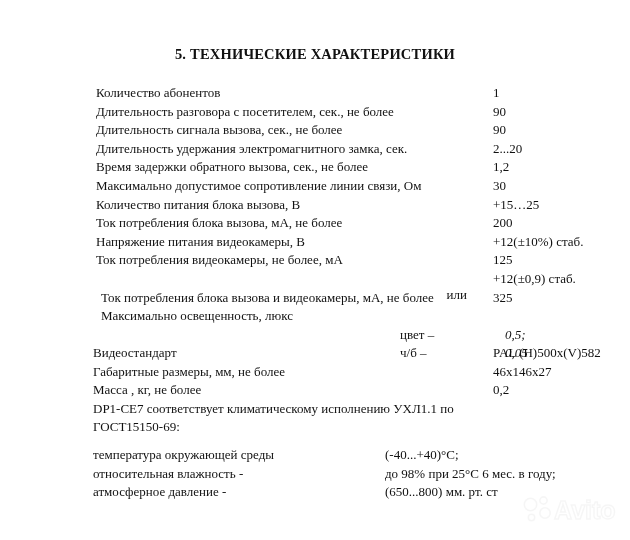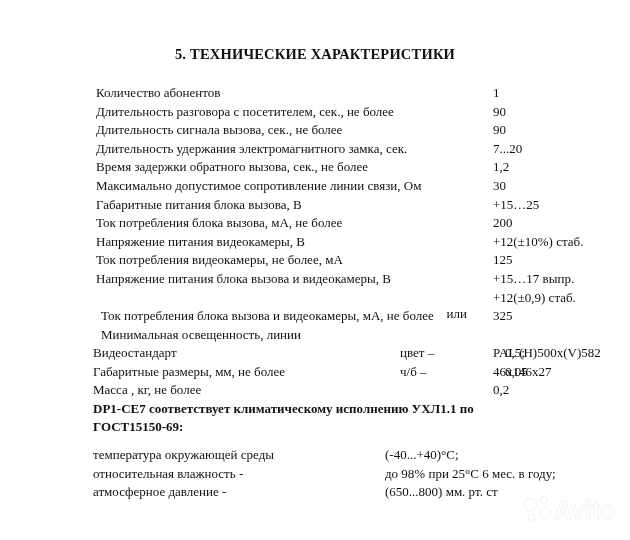--- a/index.html
+++ b/index.html
@@ -76,20 +76,21 @@
   .row .sublabel {
     position: absolute;
     left: 400px;
     top: 0;
     width: 93px;
   }
   .row .subvalue {
     position: absolute;
     left: 505px;
     top: 0;
+    font-style: italic;
   }
 
   .gap {
     height: 9px;
   }
 
   
   .spec-block-lower {
     position: absolute;
     top: 344px;
@@ -97,21 +98,20 @@
     width: 630px;
   }
   .spec-block-lower .row .label {
     left: 93px;
   }
   .spec-block-lower .row .value {
     left: 493px;
   }
   .row.full .label {
     left: 93px;
-    font-weight: bold;
   }
   
   .spec-block-lower .row.climate .value {
     left: 385px;
     font-family: Liberation Serif, serif;
   }
 
   
   .watermark {
     position: absolute;
@@ -139,62 +139,58 @@
     <div class="row">
       <span class="label">Длительность разговора с посетителем, сек., не более</span>
       <span class="value">90</span>
     </div>
     <div class="row">
       <span class="label">Длительность сигнала вызова, сек., не более</span>
       <span class="value">90</span>
     </div>
     <div class="row">
       <span class="label">Длительность удержания  электромагнитного замка, сек.</span>
-      <span class="value">7...20</span>
+      <span class="value">2...20</span>
     </div>
     <div class="row">
       <span class="label">Время задержки обратного вызова, сек., не более</span>
       <span class="value">1,2</span>
     </div>
     <div class="row">
       <span class="label">Максимально допустимое сопротивление линии связи, Ом</span>
       <span class="value">30</span>
     </div>
     <div class="row">
-      <span class="label">Габаритные питания блока вызова, В</span>
+      <span class="label">Количество питания блока вызова, В</span>
       <span class="value">+15…25</span>
     </div>
     <div class="row">
       <span class="label">Ток потребления блока вызова, мА, не более</span>
       <span class="value">200</span>
     </div>
     <div class="row">
       <span class="label">Напряжение питания видеокамеры, В</span>
       <span class="value">+12(±10%) стаб.</span>
     </div>
     <div class="row">
       <span class="label">Ток потребления видеокамеры, не более, мА</span>
       <span class="value">125</span>
-    </div>
-    <div class="row">
-      <span class="label">Напряжение питания блока вызова и видеокамеры, В</span>
-      <span class="value">+15…17 выпр.</span>
     </div>
 
     <div class="row">
       <span class="prefix">или</span>
       <span class="value">+12(±0,9) стаб.</span>
     </div>
 
     <div class="row indent">
       <span class="label">Ток потребления блока вызова и видеокамеры, мА, не более</span>
       <span class="value">325</span>
     </div>
     <div class="row indent">
-      <span class="label">Минимальная освещенность, линии</span>
+      <span class="label">Максимально освещенность, люкс</span>
     </div>
 
     <div class="row">
       <span class="sublabel">цвет –</span>
       <span class="subvalue">0,5;</span>
     </div>
     <div class="row">
       <span class="sublabel">ч/б   –</span>
       <span class="subvalue">0,05</span>
     </div>

